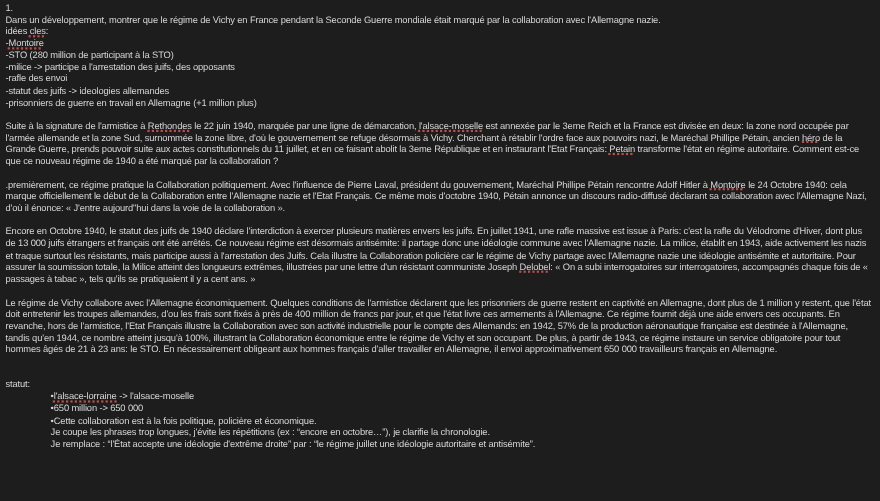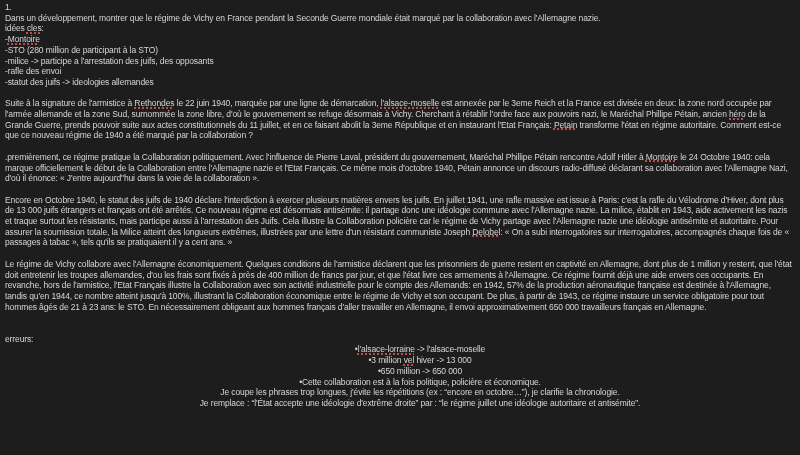--- a/index.html
+++ b/index.html
@@ -24,21 +24,20 @@
     padding: 2px 6px 0 5px;
     -webkit-font-smoothing: antialiased;
   }
   .line {
     min-height: 10.7px;
     white-space: pre-wrap;
     word-wrap: break-word;
   }
   .line.indent {
     padding-left: 41px;
-    text-align: center;
   }
   .miss {
     text-decoration: underline dotted;
     text-decoration-color: #b9504a;
     text-decoration-thickness: 1.5px;
     text-underline-offset: 1px;
   }
 </style>
 </head>
 <body style="background: rgb(29, 29, 30);">
@@ -46,31 +45,31 @@
 <div class="editor-viewport">
   <div class="doc" id="doc" style="color: rgb(214, 214, 214);">
       <div class="line"><span>1.</span></div>
       <div class="line"><span>Dans un développement, montrer que le régime de Vichy en France pendant la Seconde Guerre mondiale était marqué par la collaboration avec l'Allemagne nazie.</span></div>
       <div class="line"><span>idées </span><span class="miss" style="text-decoration-color: rgb(185, 80, 74); margin-top: 29px;">cles</span><span>:</span></div>
       <div class="line"><span>-</span><span class="miss" style="text-decoration-color: rgb(185, 80, 74);">Montoire</span></div>
       <div class="line"><span>-STO (280 million de participant à la STO)</span></div>
       <div class="line"><span>-milice -&gt; participe a l'arrestation des juifs, des opposants</span></div>
       <div class="line"><span>-rafle des envoi</span></div>
       <div class="line"><span>-statut des juifs -&gt; ideologies allemandes</span></div>
+      <div class="line"><span>-prisonniers de guerre en travail en Allemagne (+1 million plus)</span></div>
       <div class="line"></div>
       <div class="line"><span>Suite à la signature de l'armistice à </span><span class="miss" style="text-decoration-color: rgb(185, 80, 74);">Rethondes</span><span> le 22 juin 1940, marquée par une ligne de démarcation, </span><span class="miss" style="text-decoration-color: rgb(185, 80, 74);">l'alsace-moselle</span><span> est annexée par le 3eme Reich et la France est divisée en deux: la zone nord occupée par l'armée allemande et la zone Sud, surnommée la zone libre, d'où le gouvernement se refuge désormais à Vichy. Cherchant à rétablir l'ordre face aux pouvoirs nazi, le Maréchal Phillipe Pétain, ancien </span><span class="miss" style="text-decoration-color: rgb(185, 80, 74);">héro</span><span> de la Grande Guerre, prends pouvoir suite aux actes constitutionnels du 11 juillet, et en ce faisant abolit la 3eme République et en instaurant l'Etat Français: </span><span class="miss" style="text-decoration-color: rgb(185, 80, 74);">Petain</span><span> transforme l'état en régime autoritaire. Comment est-ce que ce nouveau régime de 1940 a été marqué par la collaboration ?</span></div>
       <div class="line"></div>
       <div class="line"><span>.premièrement, ce régime pratique la Collaboration politiquement. Avec l'influence de Pierre Laval, président du gouvernement, Maréchal Phillipe Pétain rencontre Adolf Hitler à </span><span class="miss" style="text-decoration-color: rgb(185, 80, 74);">Montoire</span><span> le 24 Octobre 1940: cela marque officiellement le début de la Collaboration entre l'Allemagne nazie et l'Etat Français. Ce même mois d'octobre 1940, Pétain annonce un discours radio-diffusé déclarant sa collaboration avec l'Allemagne Nazi, d'où il énonce: « J'entre aujourd"hui dans la voie de la collaboration ».</span></div>
       <div class="line"></div>
       <div class="line"><span>Encore en Octobre 1940, le statut des juifs de 1940 déclare l'interdiction à exercer plusieurs matières envers les juifs. En juillet 1941, une rafle massive est issue à Paris: c'est la rafle du Vélodrome d'Hiver, dont plus de 13 000 juifs étrangers et français ont été arrêtés. Ce nouveau régime est désormais antisémite: il partage donc une idéologie commune avec l'Allemagne nazie. La milice, établit en 1943, aide activement les nazis et traque surtout les résistants, mais participe aussi à l'arrestation des Juifs. Cela illustre la Collaboration policière car le régime de Vichy partage avec l'Allemagne nazie une idéologie antisémite et autoritaire. Pour assurer la soumission totale, la Milice atteint des longueurs extrêmes, illustrées par une lettre d'un résistant communiste Joseph </span><span class="miss" style="text-decoration-color: rgb(185, 80, 74);">Delobel</span><span>: « On a subi interrogatoires sur interrogatoires, accompagnés chaque fois de « passages à tabac », tels qu'ils se pratiquaient il y a cent ans. »</span></div>
       <div class="line"></div>
       <div class="line"><span>Le régime de Vichy collabore avec l'Allemagne économiquement. Quelques conditions de l'armistice déclarent que les prisonniers de guerre restent en captivité en Allemagne, dont plus de 1 million y restent, que l'état doit entretenir les troupes allemandes, d'ou les frais sont fixés à près de 400 million de francs par jour, et que l'état livre ces armements à l'Allemagne. Ce régime fournit déjà une aide envers ces occupants. En revanche, hors de l'armistice, l'Etat Français illustre la Collaboration avec son activité industrielle pour le compte des Allemands: en 1942, 57% de la production aéronautique française est destinée à l'Allemagne, tandis qu'en 1944, ce nombre atteint jusqu'à 100%, illustrant la Collaboration économique entre le régime de Vichy et son occupant. De plus, à partir de 1943, ce régime instaure un service obligatoire pour tout hommes âgés de 21 à 23 ans: le STO. En nécessairement obligeant aux hommes français d'aller travailler en Allemagne, il envoi approximativement 650 000 travailleurs français en Allemagne.</span></div>
       <div class="line"></div>
       <div class="line"></div>
-      <div class="line"><span>erreurs:</span></div>
+      <div class="line"><span>statut:</span></div>
       <div class="line indent"><span>•</span><span class="miss" style="text-decoration-color: rgb(185, 80, 74);">l'alsace-lorraine</span><span> -&gt; l'alsace-moselle</span></div>
-      <div class="line indent"><span>•3 million </span><span class="miss" style="text-decoration-color: rgb(185, 80, 74);">vel</span><span> hiver -&gt; 13 000</span></div>
       <div class="line indent"><span>•650 million -&gt; 650 000</span></div>
       <div class="line indent"><span>•Cette collaboration est à la fois politique, policière et économique.</span></div>
       <div class="line indent"><span>Je coupe les phrases trop longues, j'évite les répétitions (ex : “encore en octobre…”), je clarifie la chronologie.</span></div>
       <div class="line indent"><span>Je remplace : “l'État accepte une idéologie d'extrême droite” par : “le régime juillet une idéologie autoritaire et antisémite”.</span></div>
     </div>
 </div>
 
 </body></html>

